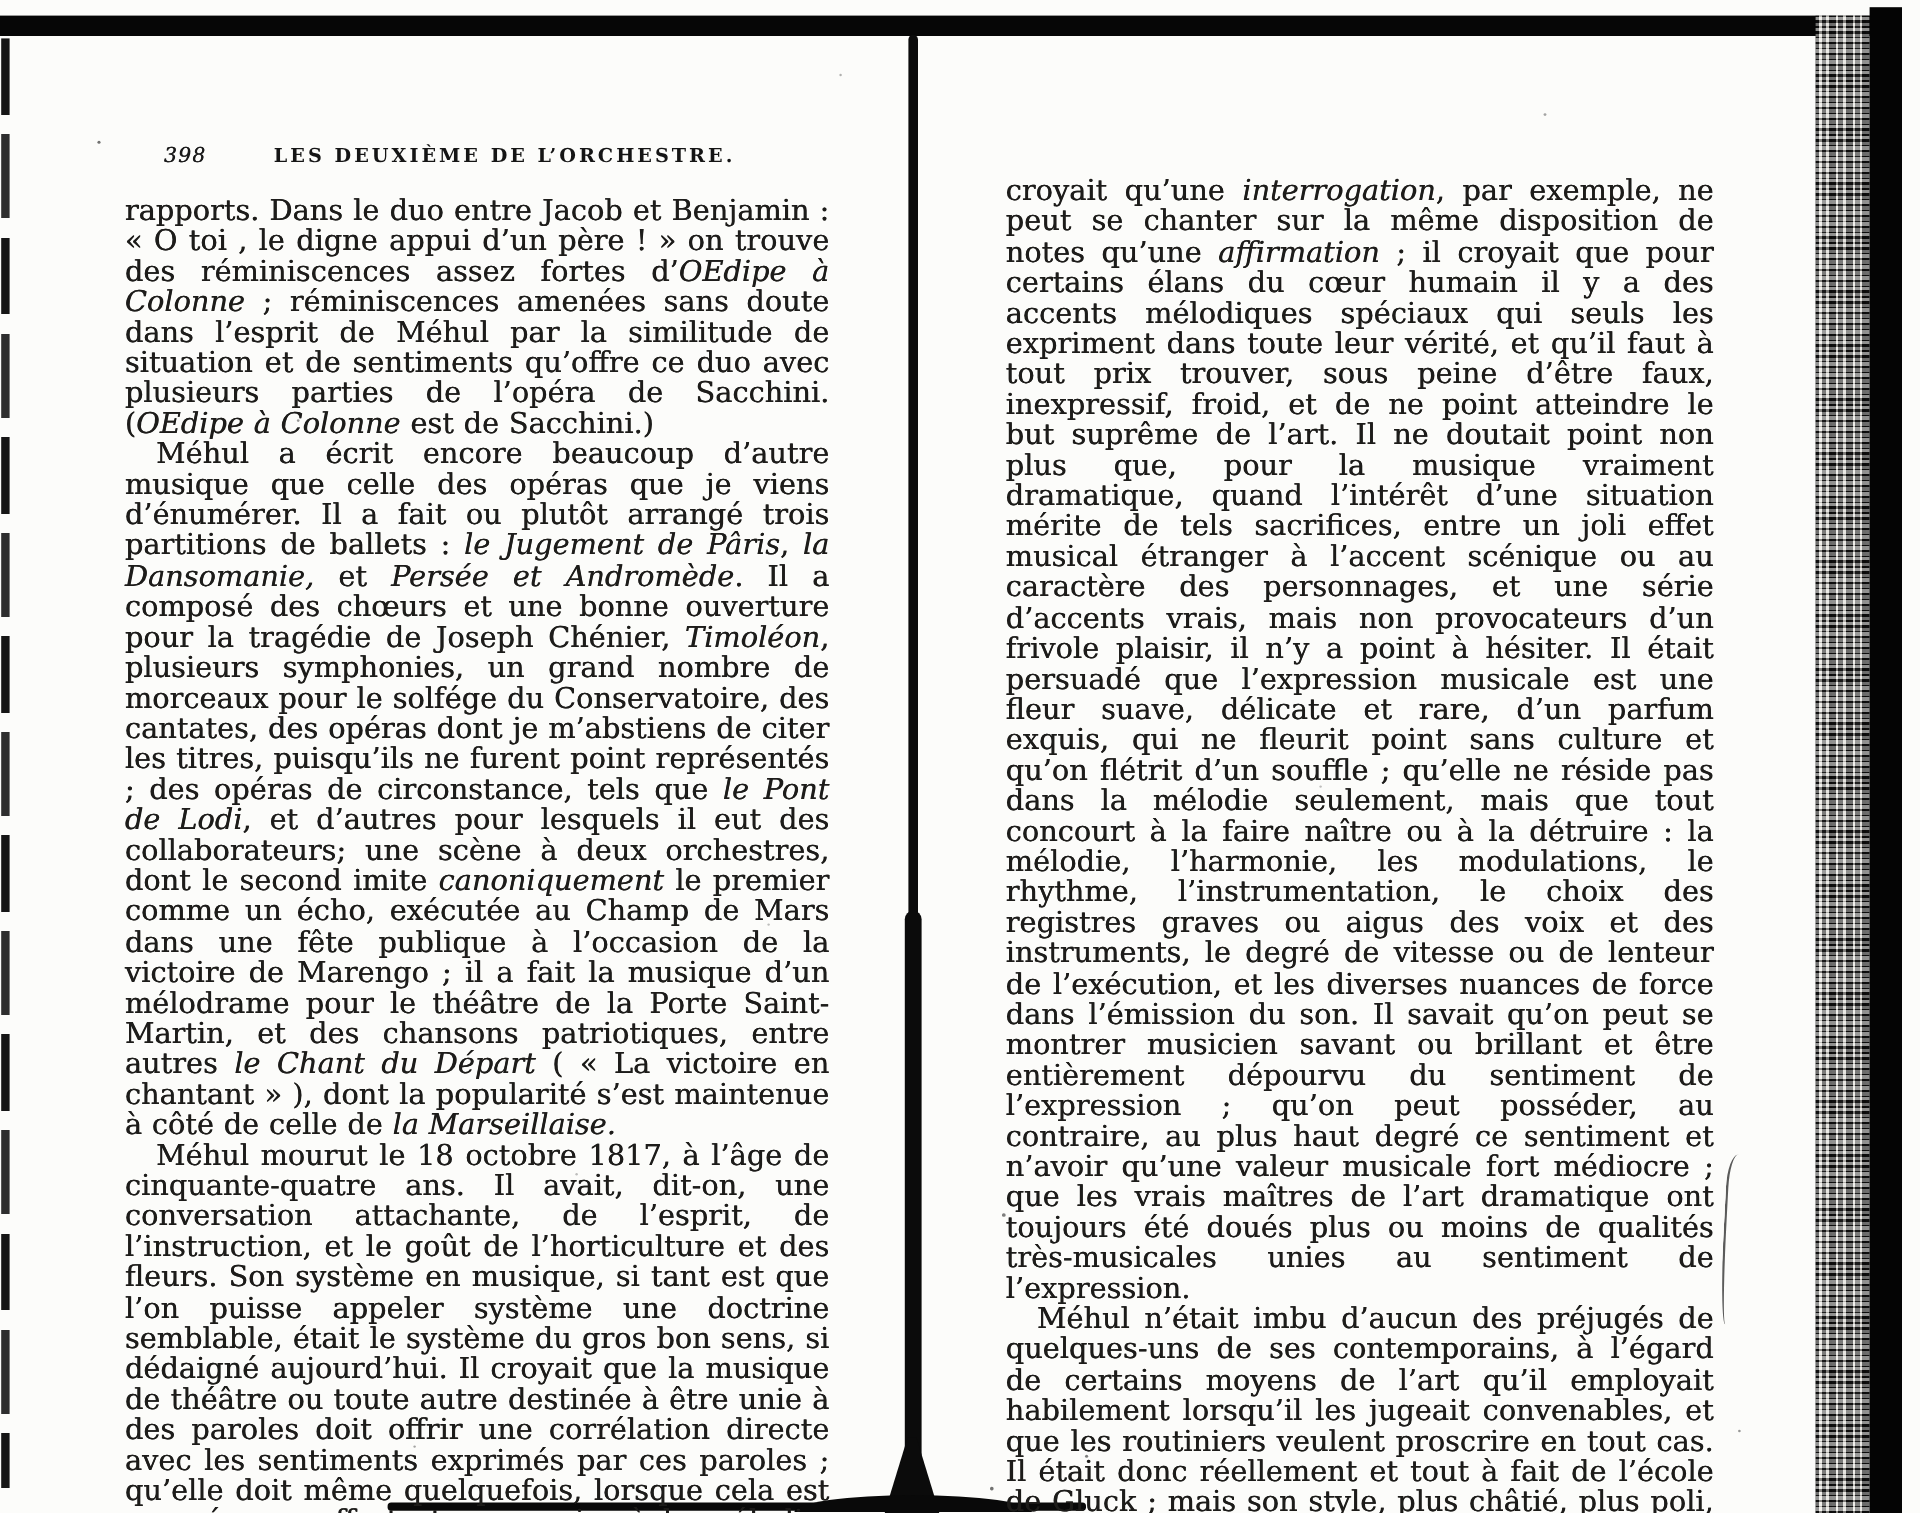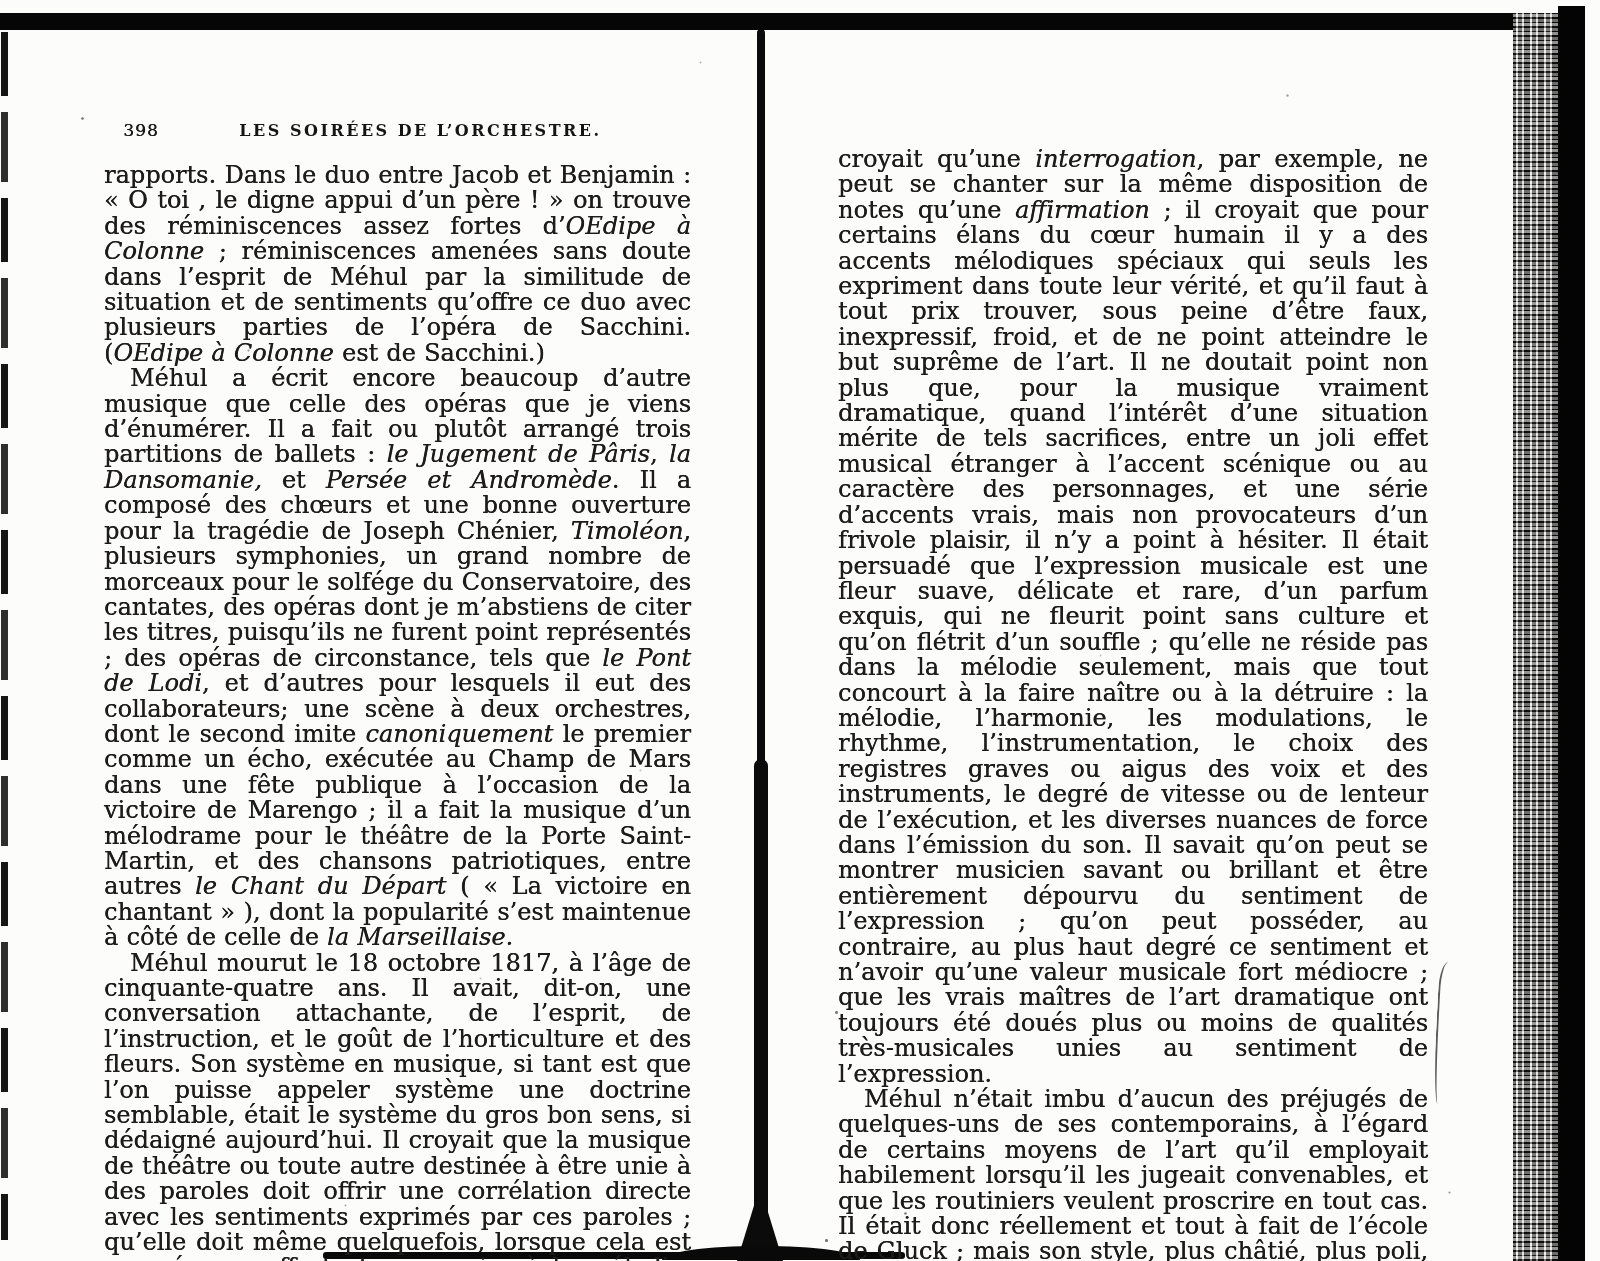--- a/index.html
+++ b/index.html
@@ -65,21 +65,21 @@
       480px 978px 0 0.5px rgba(0,0,0,.25),
       1287px 95px 0 0.7px rgba(0,0,0,.35),
       150px 560px 0 0.5px rgba(0,0,0,.25);
   }
   
   .page{position:absolute;color:#1d1c1a;}
   .left-page{left:104px;top:120px;width:587px;}
   .right-page{left:838px;top:131px;width:590px;}
   .page-head{display:flex;align-items:baseline;height:24px;}
   .page-head .cell-num{width:62px;font-size:17px;letter-spacing:1px;color:#1a1a1a;text-shadow:.3px 0 currentColor;}
-  .left-page .cell-num{text-align:center;padding-left:6px;}
+  .left-page .cell-num{text-align:right;padding-left:6px;font-style:italic;}
   .right-page .cell-num{text-align:right;padding-right:18px;}
   .page-head .cell-title{flex:1;text-align:center;font-weight:bold;font-size:16px;letter-spacing:2.5px;color:#151515;}
   .left-page .cell-title{transform:translateX(20px);}
   .right-page .cell-title{transform:translateX(-4px);letter-spacing:2px;}
   .page-head .cell-spacer{width:62px;}
   .page-body{
     margin-top:19px;
     font-size:24px;line-height:25.4px;
     text-align:justify;
     word-spacing:.5px;
@@ -103,21 +103,21 @@
   <div class="right-noise-band"></div>
   <div class="right-black-band"></div>
   <div class="bottom-line"></div>
   <div class="bottom-swell"></div>
   <div class="pencil-mark"></div>
   <div class="speckles"></div>
 
   <div class="page left-page">
     <div class="page-head">
       <span class="cell-num">398</span>
-      <span class="cell-title">LES SOIRÉES DE L’ORCHESTRE.</span>
+      <span class="cell-title">LES DEUXIÈME DE L’ORCHESTRE.</span>
       <span class="cell-spacer"></span>
     </div>
     <div class="page-body">
         <p class="para"><span>rapports. Dans le duo entre Jacob et Benjamin : « O toi , le digne appui d’un père ! » on trouve des réminiscences assez fortes d’</span><i>OEdipe à Colonne</i><span> ; réminiscences amenées sans doute dans l’esprit de Méhul par la similitude de situation et de sentiments qu’offre ce duo avec plusieurs parties de l’opéra de Sacchini. (</span><i>OEdipe à Colonne</i><span> est de Sacchini.)</span></p>
         <p class="para indent"><span>Méhul a écrit encore beaucoup d’autre musique que celle des opéras que je viens d’énumérer. Il a fait ou plutôt arrangé trois partitions de ballets : </span><i>le Jugement de Pâris</i><span>, </span><i>la Dansomanie,</i><span> et </span><i>Persée et Andromède</i><span>. Il a composé des chœurs et une bonne ouverture pour la tragédie de Joseph Chénier, </span><i>Timoléon</i><span>, plusieurs symphonies, un grand nombre de morceaux pour le solfége du Conservatoire, des cantates, des opéras dont je m’abstiens de citer les titres, puisqu’ils ne furent point représentés ;  des opéras de circonstance, tels que </span><i>le Pont de Lodi</i><span>, et d’autres pour lesquels il eut des collaborateurs; une scène à deux orchestres, dont le second imite </span><i>canoniquement</i><span> le premier comme un écho, exécutée au Champ de Mars dans une fête publique à l’occasion de la victoire de Marengo ; il a fait la musique d’un mélodrame pour le théâtre de la Porte Saint-Martin, et des chansons patriotiques, entre autres </span><i>le Chant du Départ</i><span> ( « La victoire en chantant » ), dont la popularité s’est maintenue à côté de celle de </span><i>la Marseillaise.</i></p>
         <p class="para indent jlast"><span>Méhul mourut le 18 octobre 1817, à l’âge de cinquante-quatre ans. Il avait, dit-on, une conversation attachante, de l’esprit, de l’instruction, et le goût de l’horticulture et des fleurs. Son système en musique, si tant est que l’on puisse appeler système une doctrine semblable, était le système du gros bon sens, si dédaigné aujourd’hui. Il croyait que la musique de théâtre ou toute autre destinée à être unie à des paroles doit offrir une corrélation directe avec les sentiments exprimés par ces paroles ; qu’elle doit même quelquefois, lorsque cela est amené sans effort et sans nuire à la mélodie, chercher à reproduire l’accent de voix, l’accent déclamatoire, si l’on peut ainsi dire, que certaines phrases, que certains mots appellent, et que l’on sent être celui de la nature; il</span></p>
       </div>
   </div>
 
   <div class="page right-page">

